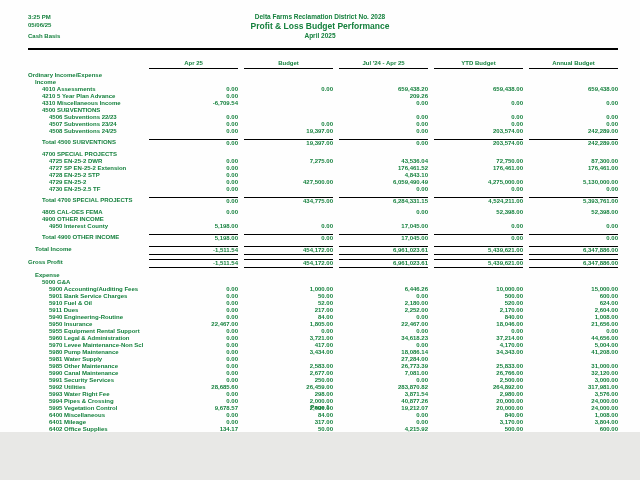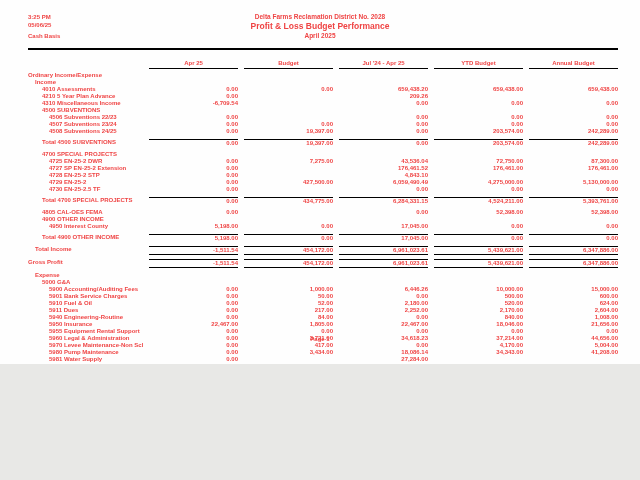--- a/index.html
+++ b/index.html
@@ -1,20 +1,20 @@
 <!DOCTYPE html>
 <html><head>
 <meta charset="utf-8">
 <style>
   html,body{margin:0;padding:0;background:#e8e8e6;}
   .page{
     position:relative;
-    width:640px;height:364px;
+    width:640px;height:432px;
     background:#fefefe;
-    color:#ef4444;
+    color:#15803d;
     font-family:"Liberation Sans", sans-serif;
     overflow:hidden;
     box-sizing:border-box;
   }
   
   .topbar{position:relative;padding-top:13px;height:33px;}
   .corner{position:absolute;left:28px;top:13px;font-size:6px;line-height:8px;font-weight:700;}
   .corner .basis{margin-top:3px;}
   .center{width:100%;text-align:center;font-weight:700;}
   .center .org{font-size:6.5px;line-height:8px;}

